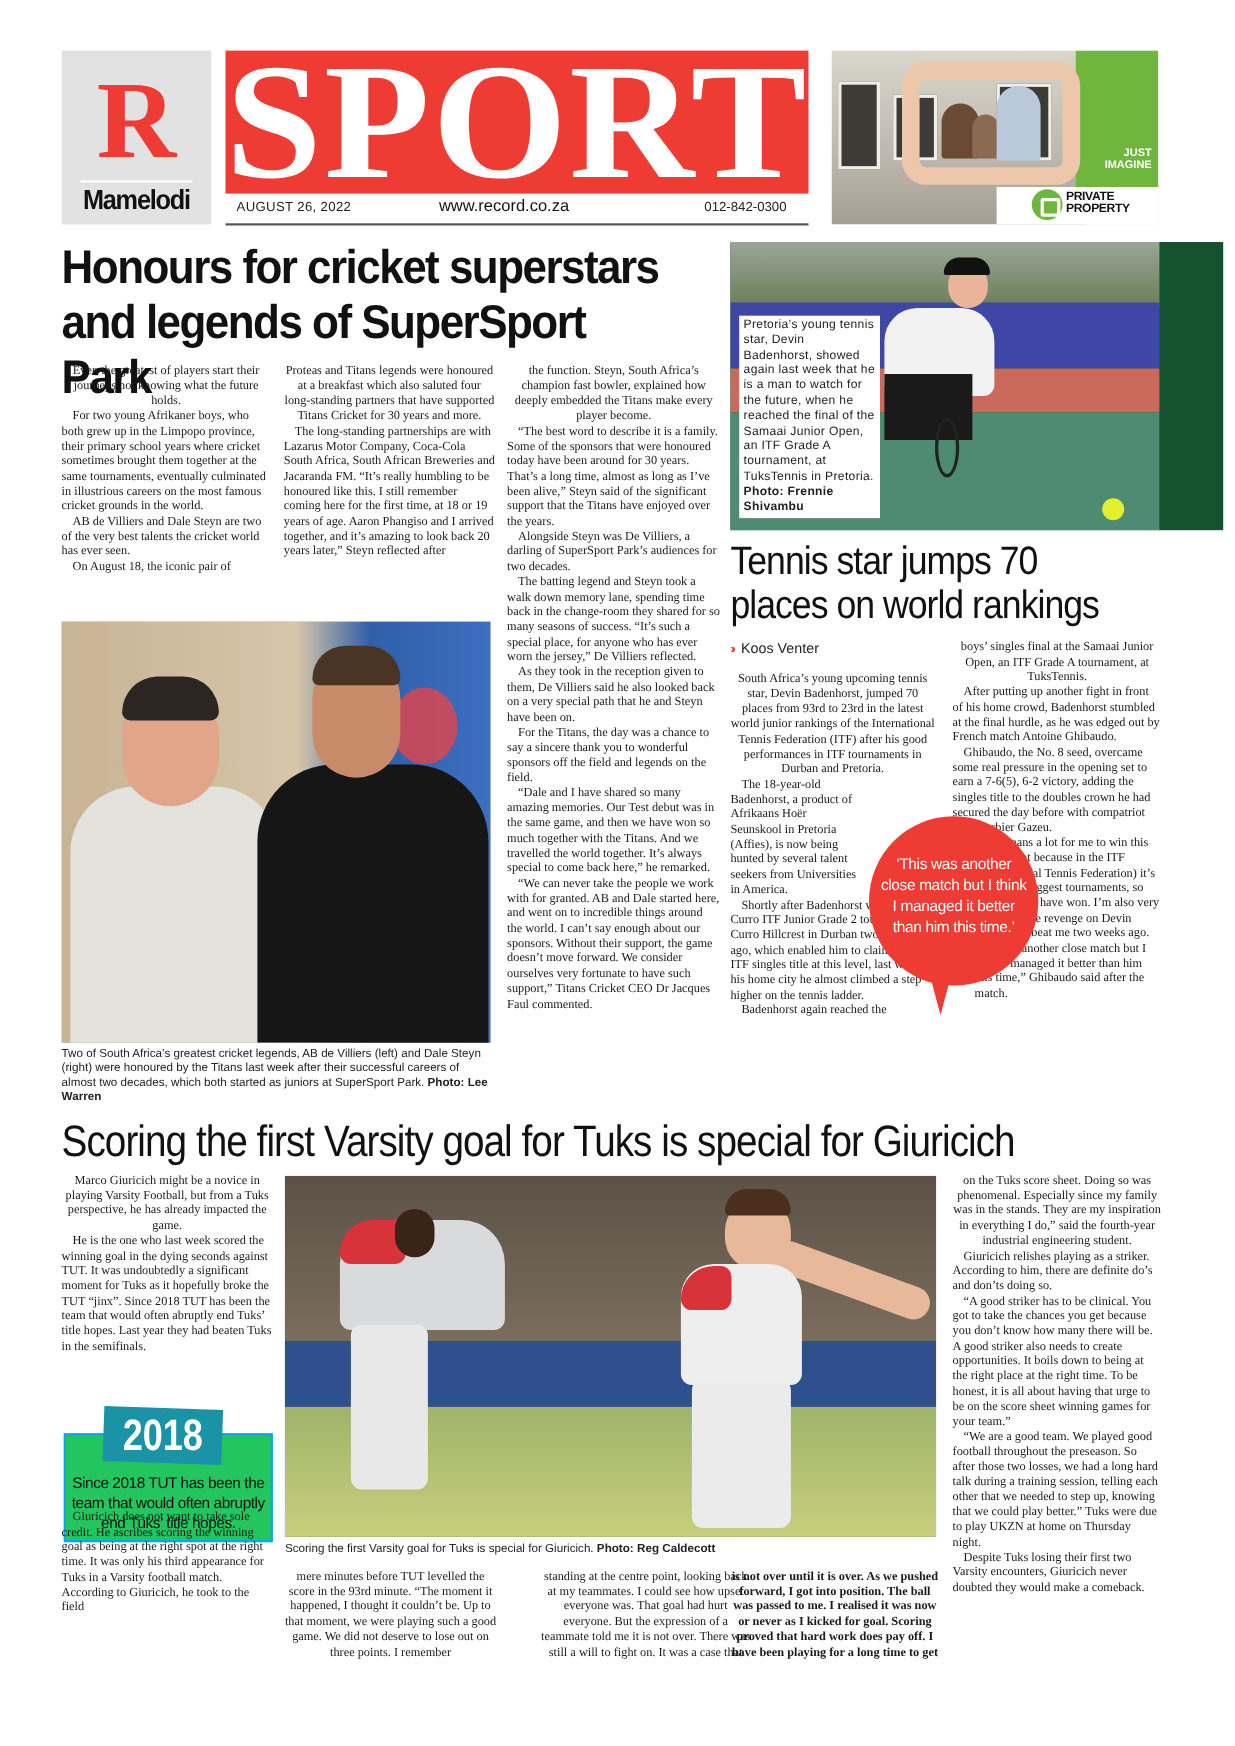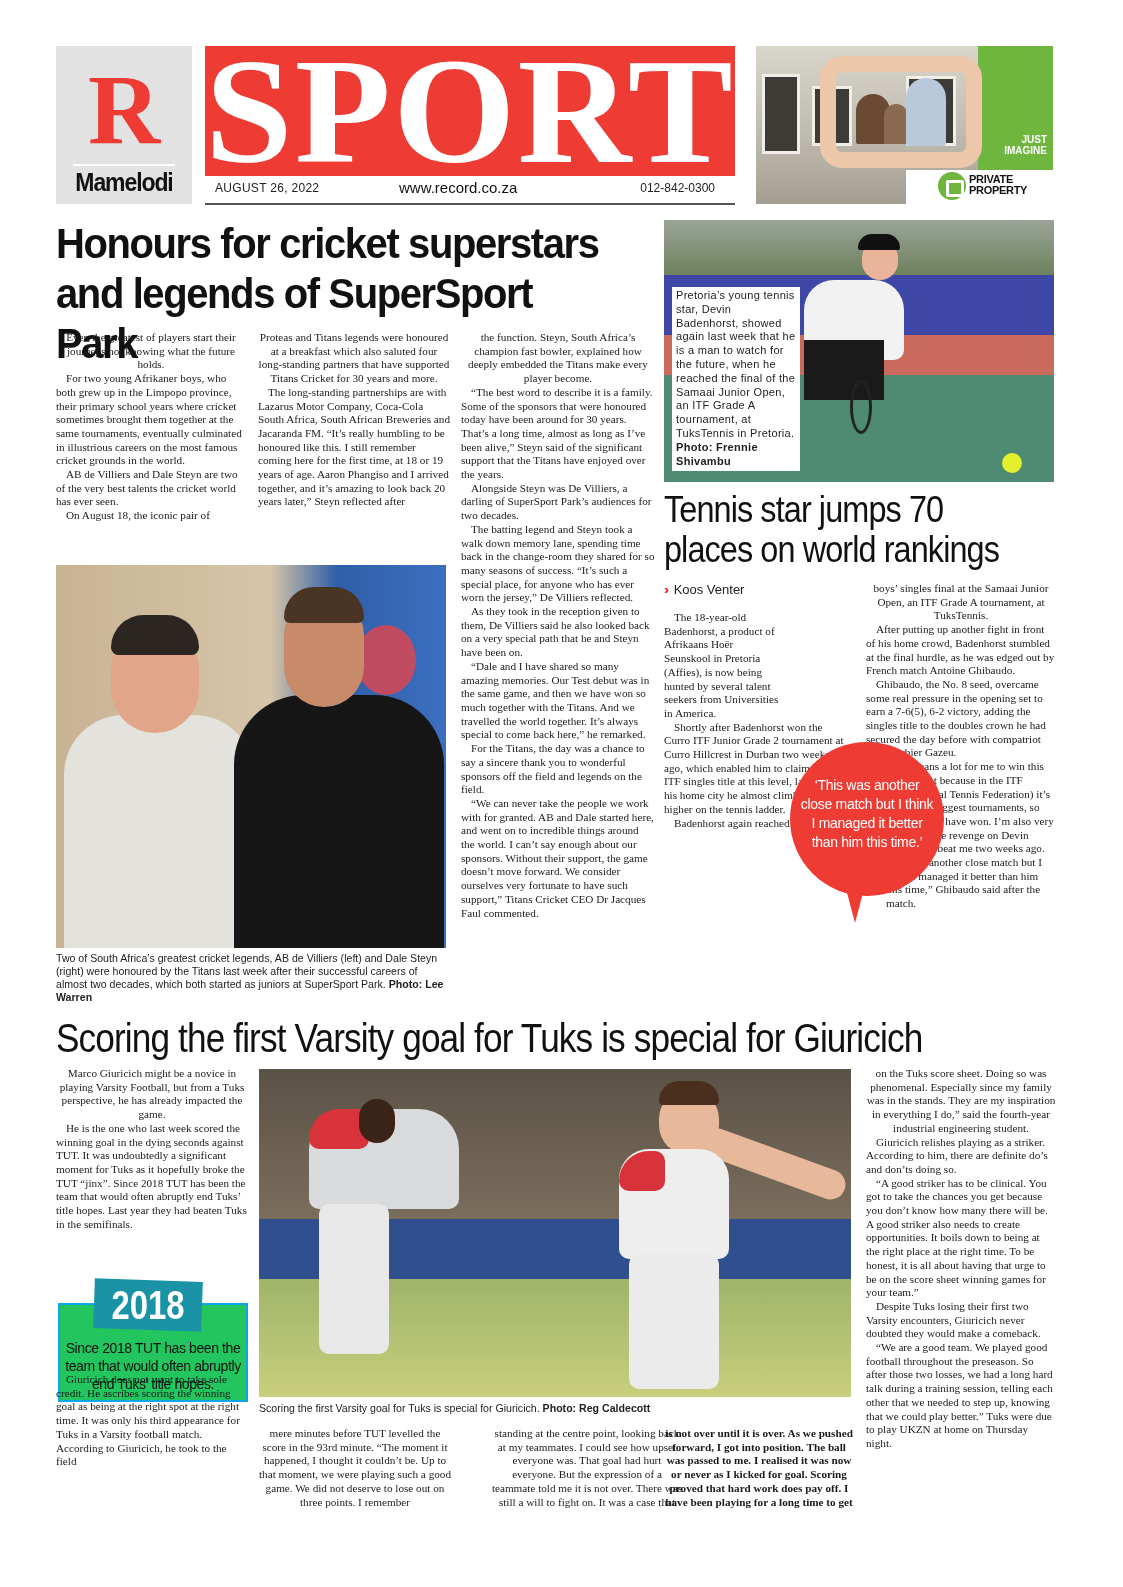--- a/index.html
+++ b/index.html
@@ -119,41 +119,41 @@
   <p class="first">Proteas and Titans legends were honoured at a breakfast which also saluted four long-standing partners that have supported Titans Cricket for 30 years and more.</p>
   <p>The long-standing partnerships are with Lazarus Motor Company, Coca-Cola South Africa, South African Breweries and Jacaranda FM. “It’s really humbling to be honoured like this. I still remember coming here for the first time, at 18 or 19 years of age. Aaron Phangiso and I arrived together, and it’s amazing to look back 20 years later,” Steyn reflected after</p>
 </div>
 
 <div class="abs col" style="left:461px;top:331px;width:194px;">
   <p class="first">the function. Steyn, South Africa’s champion fast bowler, explained how deeply embedded the Titans make every player become.</p>
   <p>“The best word to describe it is a family. Some of the sponsors that were honoured today have been around for 30 years. That’s a long time, almost as long as I’ve been alive,” Steyn said of the significant support that the Titans have enjoyed over the years.</p>
   <p>Alongside Steyn was De Villiers, a darling of SuperSport Park’s audiences for two decades.</p>
   <p>The batting legend and Steyn took a walk down memory lane, spending time back in the change-room they shared for so many seasons of success. “It’s such a special place, for anyone who has ever worn the jersey,” De Villiers reflected.</p>
   <p>As they took in the reception given to them, De Villiers said he also looked back on a very special path that he and Steyn have been on.</p>
+  <p>For the Titans, the day was a chance to say a sincere thank you to wonderful sponsors off the field and legends on the field.</p>
   <p>“Dale and I have shared so many amazing memories. Our Test debut was in the same game, and then we have won so much together with the Titans. And we travelled the world together. It’s always special to come back here,” he remarked.</p>
-  <p>For the Titans, the day was a chance to say a sincere thank you to wonderful sponsors off the field and legends on the field.</p>
   <p>“We can never take the people we work with for granted. AB and Dale started here, and went on to incredible things around the world. I can’t say enough about our sponsors. Without their support, the game doesn’t move forward. We consider ourselves very fortunate to have such support,” Titans Cricket CEO Dr Jacques Faul commented.</p>
 </div>
 
 <div class="abs photo" style="left:56px;top:565px;width:390px;height:383px;background:#c9b79c;">
   <div class="abs" style="left:0;top:0;width:390px;height:383px;background:linear-gradient(90deg,#c8b394 0%,#d6c5a9 55%,#2f5fa8 72%,#3d6fc0 100%);"></div>
   <div class="abs" style="left:300px;top:60px;width:60px;height:70px;border-radius:50%;background:#e4454c;opacity:0.8;"></div>
   <div class="abs" style="left:8px;top:150px;width:190px;height:233px;border-radius:60px 60px 0 0;background:#e3e2dc;"></div>
   <div class="abs" style="left:55px;top:60px;width:88px;height:108px;border-radius:44px;background:#e1a58a;"></div>
   <div class="abs" style="left:55px;top:50px;width:88px;height:40px;border-radius:44px 44px 10px 10px;background:#2c2623;"></div>
   <div class="abs" style="left:178px;top:130px;width:210px;height:253px;border-radius:70px 70px 0 0;background:#161616;"></div>
   <div class="abs" style="left:228px;top:30px;width:80px;height:112px;border-radius:40px;background:#c88b6a;"></div>
   <div class="abs" style="left:228px;top:22px;width:80px;height:36px;border-radius:40px 40px 8px 8px;background:#4a3424;"></div>
 </div>
 <div class="abs cap" style="left:56px;top:952px;width:392px;">
   <span>Two of South Africa’s greatest cricket legends, AB de Villiers (left) and Dale Steyn (right) were honoured by the Titans last week after their successful careers of almost two decades, which both started as juniors at SuperSport Park.</span>
   <b>Photo: Lee Warren</b>
 </div>
 
-<div class="abs photo" style="left:664px;top:220px;width:390px;height:262px;background:#14532d;">
+<div class="abs photo" style="left:664px;top:220px;width:448px;height:262px;background:#14532d;">
   <div class="abs" style="left:0;top:0;width:390px;height:60px;background:linear-gradient(180deg,#9aa597,#6a7e58);"></div>
   <div class="abs" style="left:0;top:55px;width:390px;height:60px;background:#3e47a6;"></div>
   <div class="abs" style="left:0;top:115px;width:390px;height:40px;background:#c96a5c;"></div>
   <div class="abs" style="left:0;top:155px;width:390px;height:107px;background:#4f8a72;"></div>
   <div class="abs" style="left:140px;top:60px;width:100px;height:80px;border-radius:30px 30px 10px 10px;background:#f2f2f2;"></div>
   <div class="abs" style="left:140px;top:120px;width:80px;height:60px;background:#1a1a1a;"></div>
   <div class="abs" style="left:198px;top:20px;width:36px;height:40px;border-radius:18px;background:#e9b49a;"></div>
   <div class="abs" style="left:194px;top:14px;width:42px;height:16px;border-radius:14px 14px 2px 2px;background:#111;"></div>
   <div class="abs" style="left:186px;top:160px;width:22px;height:54px;border-radius:50%;border:3px solid #222;"></div>
   <div class="abs" style="left:338px;top:233px;width:20px;height:20px;border-radius:50%;background:#e3f02e;"></div>
@@ -167,20 +167,21 @@
   <div>Tennis star jumps 70</div>
   <div>places on world rankings</div>
 </div>
 
 <div class="abs byline">
   <span class="byline-arrow">››</span>
   <span>Koos Venter</span>
 </div>
 
 <div class="abs col" style="left:664px;top:611px;width:186px;">
+  <p class="first">South Africa’s young upcoming tennis star, Devin Badenhorst, jumped 70 places from 93rd to 23rd in the latest world junior rankings of the International Tennis Federation (ITF) after his good performances in ITF tournaments in Durban and Pretoria.</p>
   <p style="width:118px;">The 18-year-old Badenhorst, a product of Afrikaans Hoër Seunskool in Pretoria (Affies), is now being hunted by several talent seekers from Universities in America.</p>
   <p>Shortly after Badenhorst won the Curro ITF Junior Grade 2 tournament at Curro Hillcrest in Durban two weeks ago, which enabled him to claim his first ITF singles title at this level, last week in his home city he almost climbed a step higher on the tennis ladder.</p>
   <p>Badenhorst again reached the</p>
 </div>
 
 <div class="abs col" style="left:866px;top:582px;width:190px;">
   <p class="first">boys’ singles final at the Samaai Junior Open, an ITF Grade A tournament, at TuksTennis.</p>
   <p>After putting up another fight in front of his home crowd, Badenhorst stumbled at the final hurdle, as he was edged out by French match Antoine Ghibaudo.</p>
   <p>Ghibaudo, the No. 8 seed, overcame some real pressure in the opening set to earn a 7-6(5), 6-2 victory, adding the singles title to the doubles crown he had secured the day before with compatriot Paul Barbier Gazeu.</p>
   <p style="padding-left:20px;">“It means a lot for me to win this tournament because in the ITF (International Tennis Federation) it’s one of the biggest tournaments, so I’m proud to have won. I’m also very happy to take revenge on Devin because he beat me two weeks ago. This was another close match but I think I managed it better than him this time,” Ghibaudo said after the match.</p>
@@ -222,22 +223,22 @@
 </div>
 <div class="abs cap" style="left:259px;top:1402px;width:600px;">
   <span>Scoring the first Varsity goal for Tuks is special for Giuricich.</span>
   <b>Photo: Reg Caldecott</b>
 </div>
 
 <div class="abs col" style="left:866px;top:1067px;width:190px;">
   <p class="first">on the Tuks score sheet. Doing so was phenomenal. Especially since my family was in the stands. They are my inspiration in everything I do,” said the fourth-year industrial engineering student.</p>
   <p>Giuricich relishes playing as a striker. According to him, there are definite do’s and don’ts doing so.</p>
   <p>“A good striker has to be clinical. You got to take the chances you get because you don’t know how many there will be. A good striker also needs to create opportunities. It boils down to being at the right place at the right time. To be honest, it is all about having that urge to be on the score sheet winning games for your team.”</p>
+  <p>“We are a good team. We played good football throughout the preseason. So after those two losses, we had a long hard talk during a training session, telling each other that we needed to step up, knowing that we could play better.” Tuks were due to play UKZN at home on Thursday night.</p>
   <p>Despite Tuks losing their first two Varsity encounters, Giuricich never doubted they would make a comeback.</p>
-  <p>“We are a good team. We played good football throughout the preseason. So after those two losses, we had a long hard talk during a training session, telling each other that we needed to step up, knowing that we could play better.” Tuks were due to play UKZN at home on Thursday night.</p>
 </div>
 
 <div class="abs col" style="left:56px;top:1373px;width:192px;">
   <p>Giuricich does not want to take sole credit. He ascribes scoring the winning goal as being at the right spot at the right time. It was only his third appearance for Tuks in a Varsity football match. According to Giuricich, he took to the field</p>
 </div>
 <div class="abs col" style="left:259px;top:1427px;width:192px;">
   <p class="first">mere minutes before TUT levelled the score in the 93rd minute. “The moment it happened, I thought it couldn’t be. Up to that moment, we were playing such a good game. We did not deserve to lose out on three points. I remember</p>
 </div>
 <div class="abs col" style="left:467px;top:1427px;width:192px;margin-left:24px;">
   <p class="first">standing at the centre point, looking back at my teammates. I could see how upset everyone was. That goal had hurt everyone. But the expression of a teammate told me it is not over. There was still a will to fight on. It was a case that</p>

